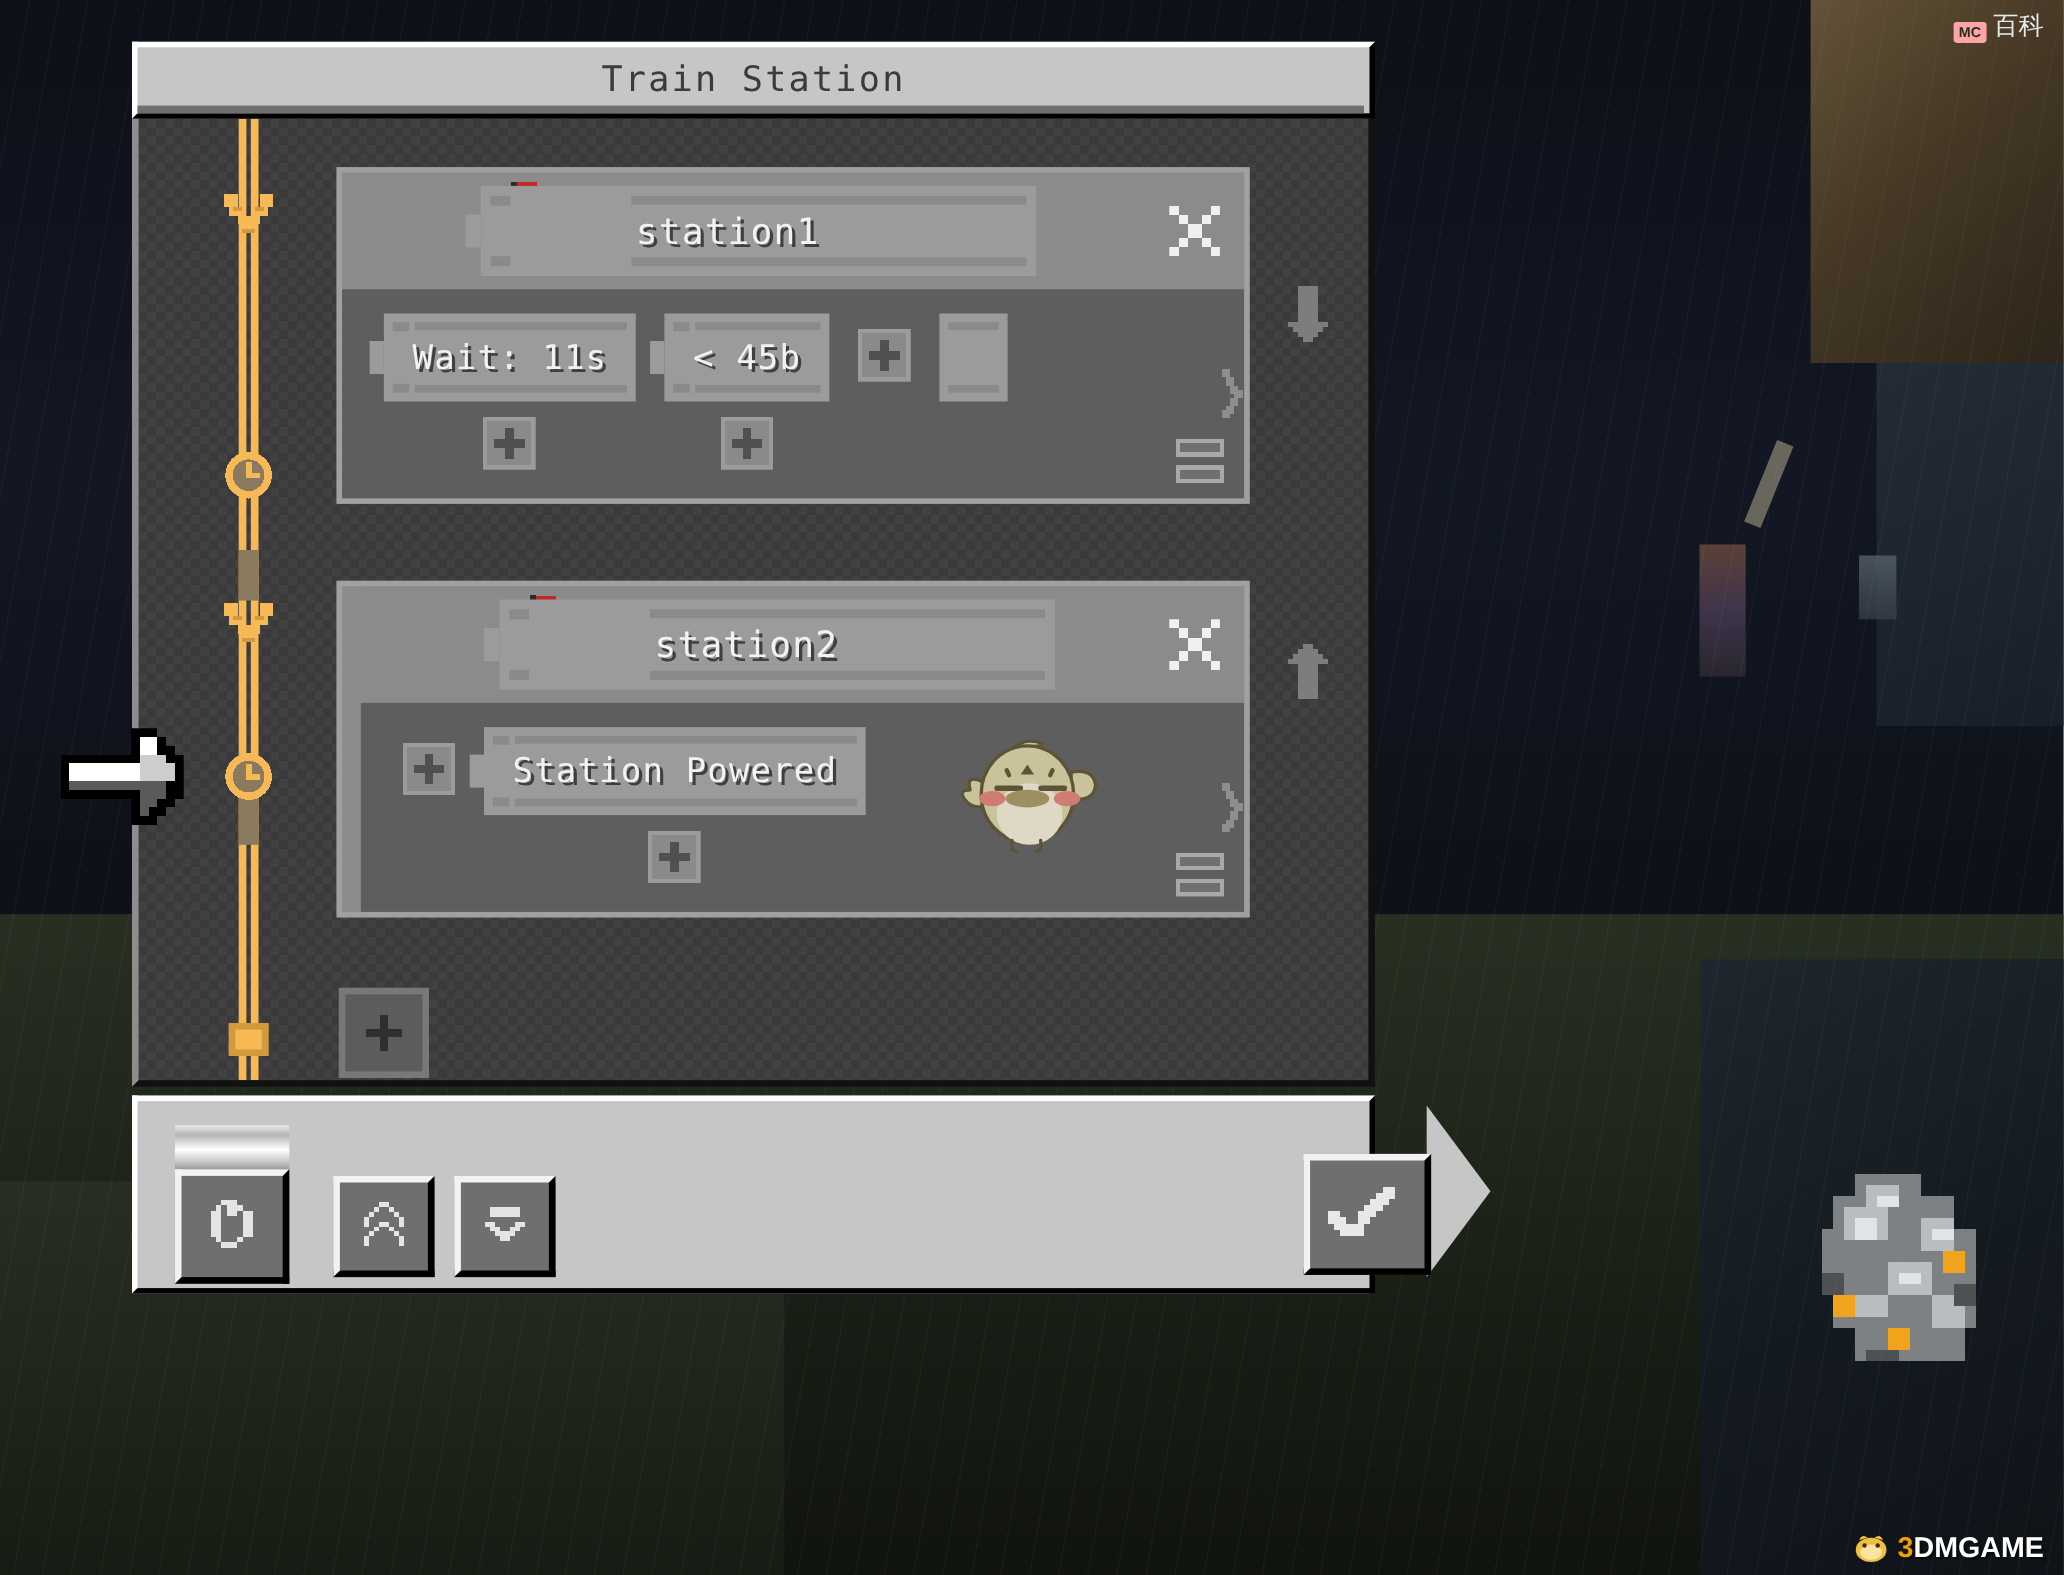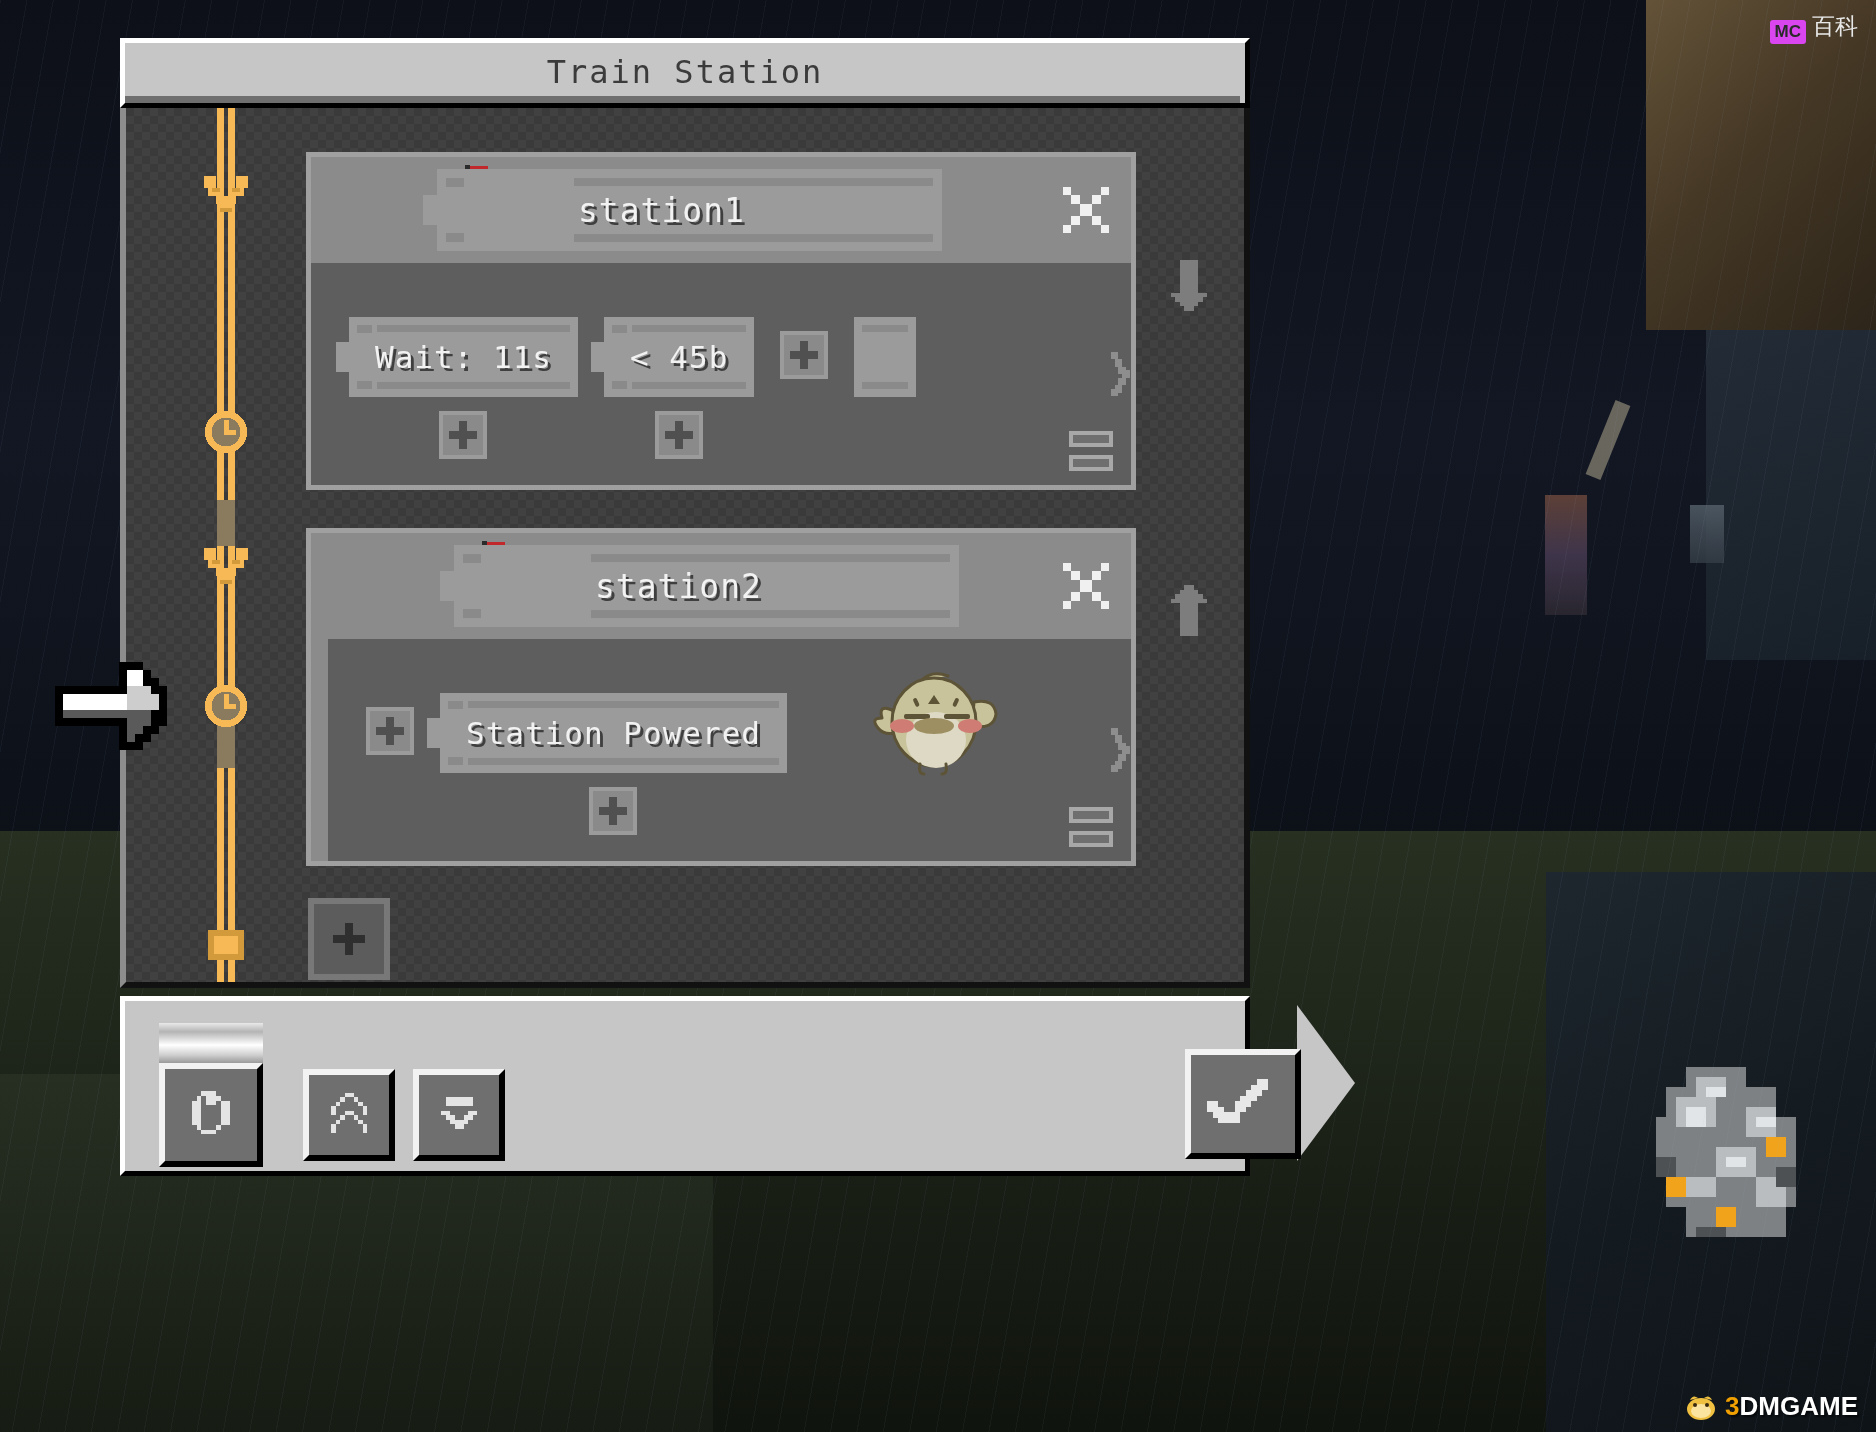--- a/index.html
+++ b/index.html
@@ -205,21 +205,21 @@
     transform: translateY(-50%);
     width: 46px; height: 46px;
   }
 
   
   .chips {
     display: flex; align-items: flex-start;
     padding-left: 38px;
     gap: 26px;
   }
-  .chip-wrap { display: flex; flex-direction: column; align-items: center; margin-top: 32px; }
+  .chip-wrap { display: flex; flex-direction: column; align-items: center; }
   .chip {
     position: relative;
     height: 80px;
     background: #9b9b9b;
     display: flex; align-items: center; justify-content: center;
     padding: 0 26px;
     min-width: 150px;
   }
   .chip::before {
     content: ""; position: absolute; left: -13px; top: 25px;
@@ -319,22 +319,22 @@
     border-left: 58px solid #c6c6c6;
   }
 
   
   .cursor-arrow { position: absolute; z-index: 50; }
   .cursor-bird  { position: absolute; z-index: 60; }
 
   
   .wm-tl { position: absolute; right: 18px; top: 8px; display: flex; align-items: center; gap: 6px; z-index: 70; }
   .wm-tl .mc {
-    background: #d946ef; color: #2a2a2a;
-    font-size: 17px; font-weight: bold;
+    background: #fca5a5; color: #2a2a2a;
+    font-size: 13px; font-weight: bold;
     padding: 2px 5px; border-radius: 3px;
     font-family: "Liberation Sans", sans-serif;
     margin-top: 12px;
   }
   .wm-tl .cn { color: #e8e8e8; font-size: 23px; font-family: "Liberation Sans", sans-serif; }
   .wm-br { position: absolute; right: 18px; bottom: 10px; display: flex; align-items: flex-end; gap: 7px; z-index: 70; }
   .wm-br .txt {
     font-family: "Liberation Sans", sans-serif;
     font-size: 26px; font-weight: bold; color: #ffffff;
     text-shadow: 2px 2px 2px rgba(0,0,0,.6);

